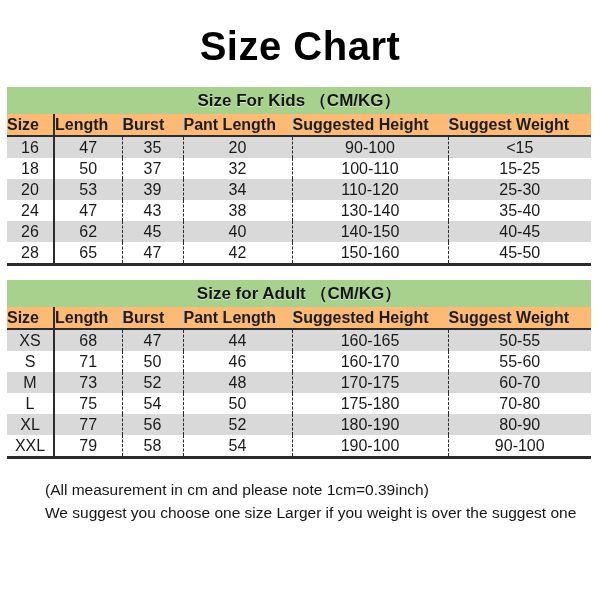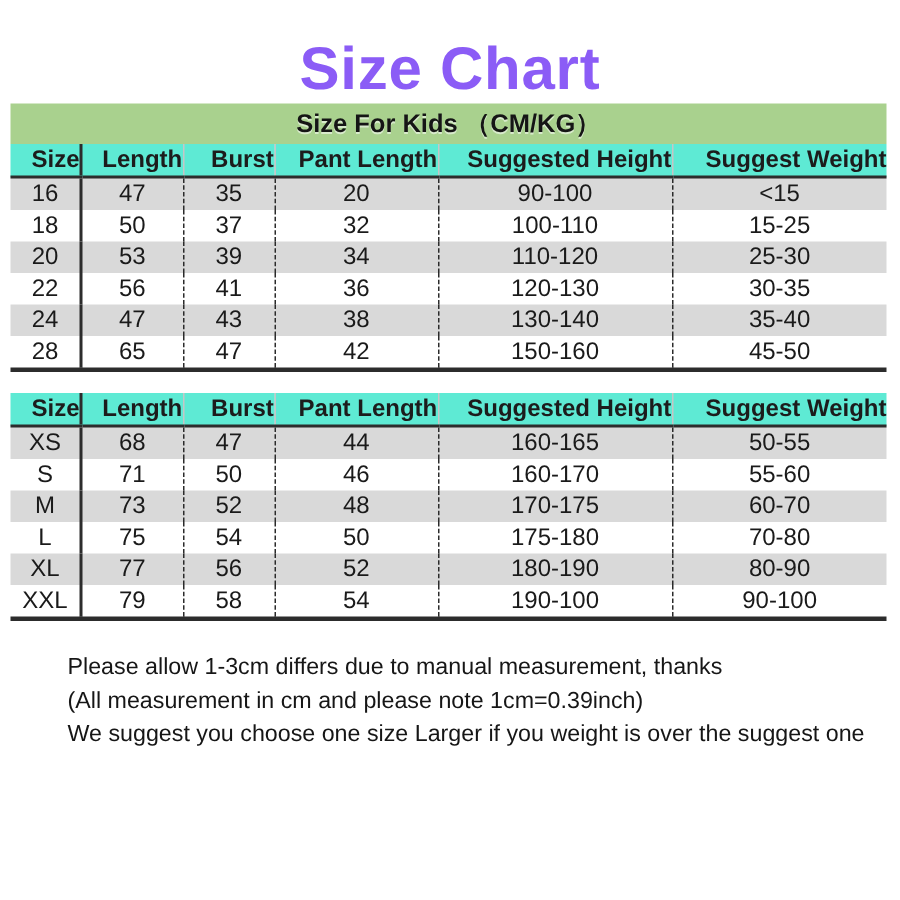--- a/index.html
+++ b/index.html
@@ -9,23 +9,23 @@
     font-family: "Liberation Sans", sans-serif;
     color: #1c1c1c;
     overflow: hidden;
   }
   .page-title {
     text-align: center;
     font-size: 40px;
     font-weight: 600;
     letter-spacing: 0.5px;
     padding-top: 24px;
-    height: 69px;
+    height: 87px;
     box-sizing: border-box;
-    color: #8b5cf6;
+    color: #000000;
   }
   .size-table-wrap { width: 584px; margin-left: 7px; }
   .table-caption {
     background: #a9d18e;
     height: 27px;
     line-height: 27px;
     text-align: center;
     font-size: 17px;
     font-weight: 700;
     color: #151515;
@@ -41,23 +41,23 @@
   col.c2 { width: 68px; }
   col.c3 { width: 61px; }
   col.c4 { width: 109px; }
   col.c5 { width: 156px; }
   col.c6 { width: 143px; }
   thead th {
     font-size: 16px;
     font-weight: 700;
     height: 21px;
     padding: 0;
-    text-align: right;
+    text-align: left;
     border-bottom: 2px solid #2c2c2c;
-    background: #5eead4;
+    background: #fdba74;
     white-space: nowrap;
   }
   thead th:nth-child(2) { border-left: 2px solid #2c2c2c; }
   thead th:nth-child(n+3) { border-left: 1px solid #c6c6c6; }
   tbody td {
     font-size: 16px;
     font-weight: 400;
     height: 21px;
     padding: 0;
     text-align: center;
@@ -121,48 +121,49 @@
         </tr>
         <tr>
           <td>20</td>
           <td>53</td>
           <td>39</td>
           <td>34</td>
           <td>110-120</td>
           <td>25-30</td>
         </tr>
         <tr>
-          <td>22</td>
-          <td>56</td>
-          <td>41</td>
-          <td>36</td>
-          <td>120-130</td>
-          <td>30-35</td>
-        </tr>
-        <tr>
           <td>24</td>
           <td>47</td>
           <td>43</td>
           <td>38</td>
           <td>130-140</td>
           <td>35-40</td>
         </tr>
         <tr>
+          <td>26</td>
+          <td>62</td>
+          <td>45</td>
+          <td>40</td>
+          <td>140-150</td>
+          <td>40-45</td>
+        </tr>
+        <tr>
           <td>28</td>
           <td>65</td>
           <td>47</td>
           <td>42</td>
           <td>150-160</td>
           <td>45-50</td>
         </tr>
       </tbody>
   </table>
 </div>
 
 <div class="size-table-wrap adult-section">
+  <div class="table-caption">Size for Adult （CM/KG）</div>
   <table>
     <colgroup>
       <col class="c1">
         <col class="c2">
         <col class="c3">
         <col class="c4">
         <col class="c5">
         <col class="c6">
     </colgroup>
     <thead>
@@ -222,16 +223,15 @@
           <td>58</td>
           <td>54</td>
           <td>190-100</td>
           <td>90-100</td>
         </tr>
       </tbody>
   </table>
 </div>
 
 <div class="notes">
-  <div>Please allow 1-3cm differs due to manual measurement, thanks</div>
   <div>(All measurement in cm and please note 1cm=0.39inch)</div>
   <div>We suggest you choose one size Larger if you weight is over the suggest one</div>
 </div>
 
 </body></html>

